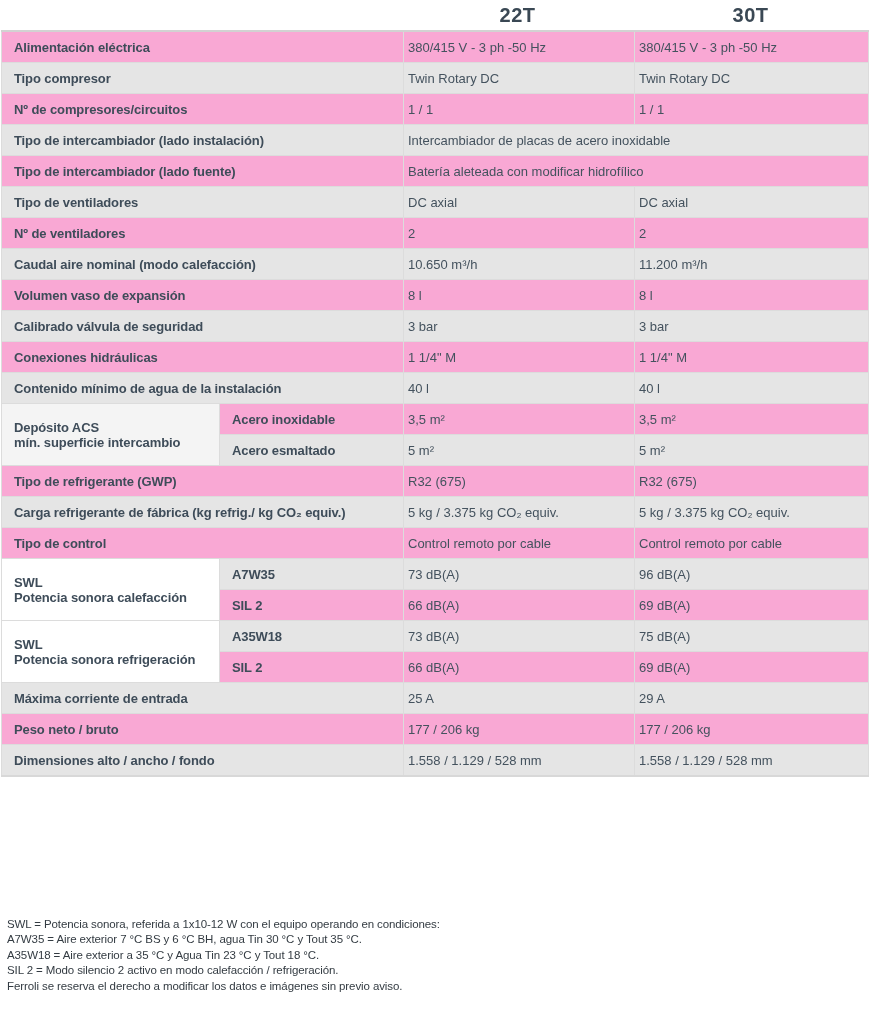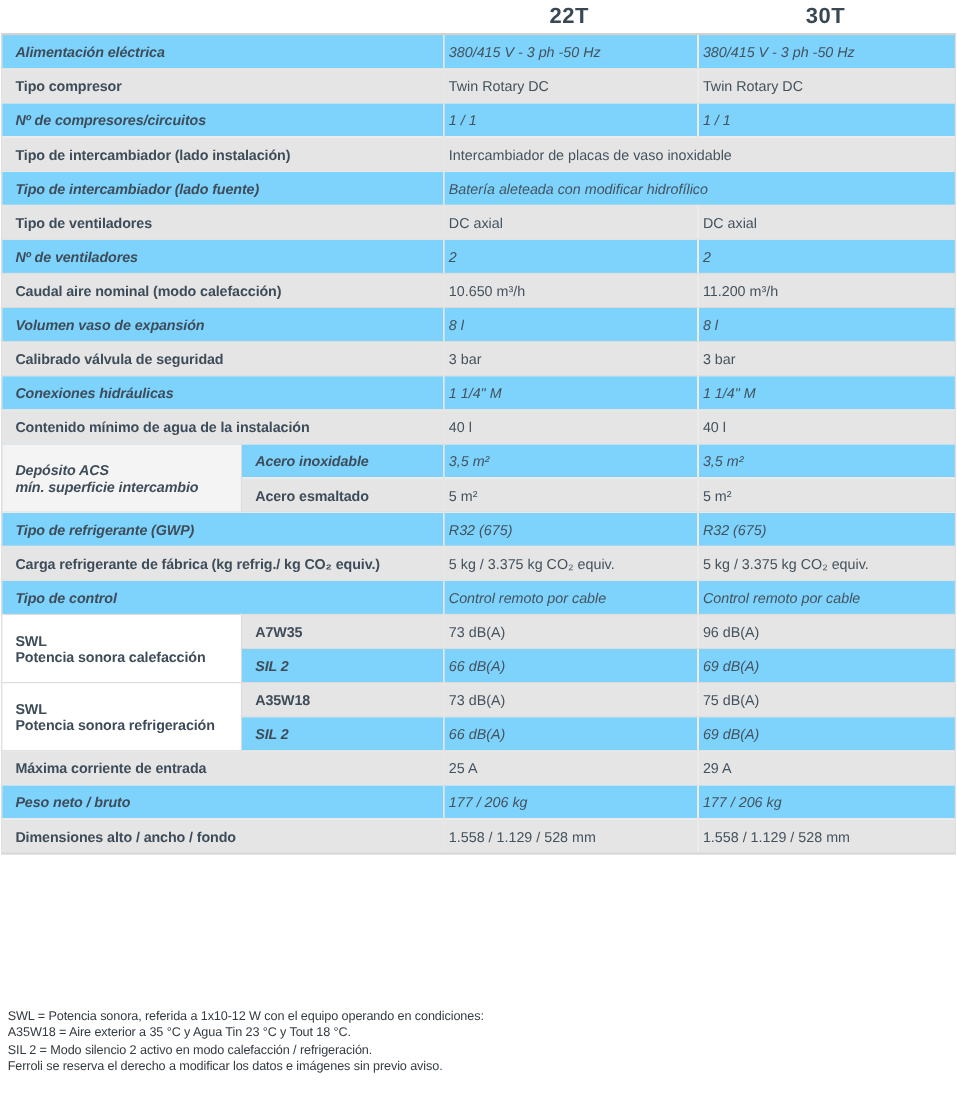--- a/index.html
+++ b/index.html
@@ -26,21 +26,21 @@
   table.spec td{
     border:1px solid #dcdcdc;height:30px;vertical-align:middle;
     font-size:13px;line-height:15px;overflow:hidden;white-space:nowrap;
   }
   td.lbl{
     font-weight:bold;font-size:13.5px;letter-spacing:-0.1px;
     text-align:left;padding:0 8px 0 12px;color:#3e4c59;
   }
   td.val{text-align:left;padding:0 4px;color:#44525e;}
   tr.w{background:#e5e5e5;}
-  tr.g{background:#7dd3fc;font-style:italic;}
+  tr.g{background:#f9a8d4;}
   td.cw{background:#ffffff;}
   td.cg{background:#f4f4f4;}
   td.group-lbl div{line-height:15px;}
 
   
   .footnotes{position:absolute;top:917px;left:7px;width:856px;}
   .footnotes div{
     font-size:11.5px;line-height:15.4px;color:#333b42;letter-spacing:-0.1px;
   }
 </style>
@@ -71,21 +71,21 @@
     <td class="val">Twin Rotary DC</td>
     <td class="val">Twin Rotary DC</td>
   </tr>
   <tr class="g">
     <td class="lbl" colspan="2">Nº de compresores/circuitos</td>
     <td class="val">1 / 1</td>
     <td class="val">1 / 1</td>
   </tr>
   <tr class="w">
     <td class="lbl" colspan="2">Tipo de intercambiador (lado instalación)</td>
-    <td class="val" colspan="2">Intercambiador de placas de vaso inoxidable</td>
+    <td class="val" colspan="2">Intercambiador de placas de acero inoxidable</td>
   </tr>
   <tr class="g">
     <td class="lbl" colspan="2">Tipo de intercambiador (lado fuente)</td>
     <td class="val" colspan="2">Batería aleteada con modificar hidrofílico</td>
   </tr>
   <tr class="w">
     <td class="lbl" colspan="2">Tipo de ventiladores</td>
     <td class="val">DC axial</td>
     <td class="val">DC axial</td>
   </tr>
@@ -194,16 +194,17 @@
   <tr class="w">
     <td class="lbl" colspan="2">Dimensiones alto / ancho / fondo</td>
     <td class="val">1.558 / 1.129 / 528 mm</td>
     <td class="val">1.558 / 1.129 / 528 mm</td>
   </tr>
 </tbody>
   </table>
 
 <div class="footnotes">
   <div>SWL = Potencia sonora, referida a 1x10-12 W con el equipo operando en condiciones:</div>
+  <div>A7W35 = Aire exterior 7 °C BS y 6 °C BH, agua Tin 30 °C y Tout 35 °C.</div>
   <div>A35W18 = Aire exterior a 35 °C y Agua Tin 23 °C y Tout 18 °C.</div>
   <div>SIL 2 = Modo silencio 2 activo en modo calefacción / refrigeración.</div>
   <div>Ferroli se reserva el derecho a modificar los datos e imágenes sin previo aviso.</div>
 </div>
 
 </body></html>

